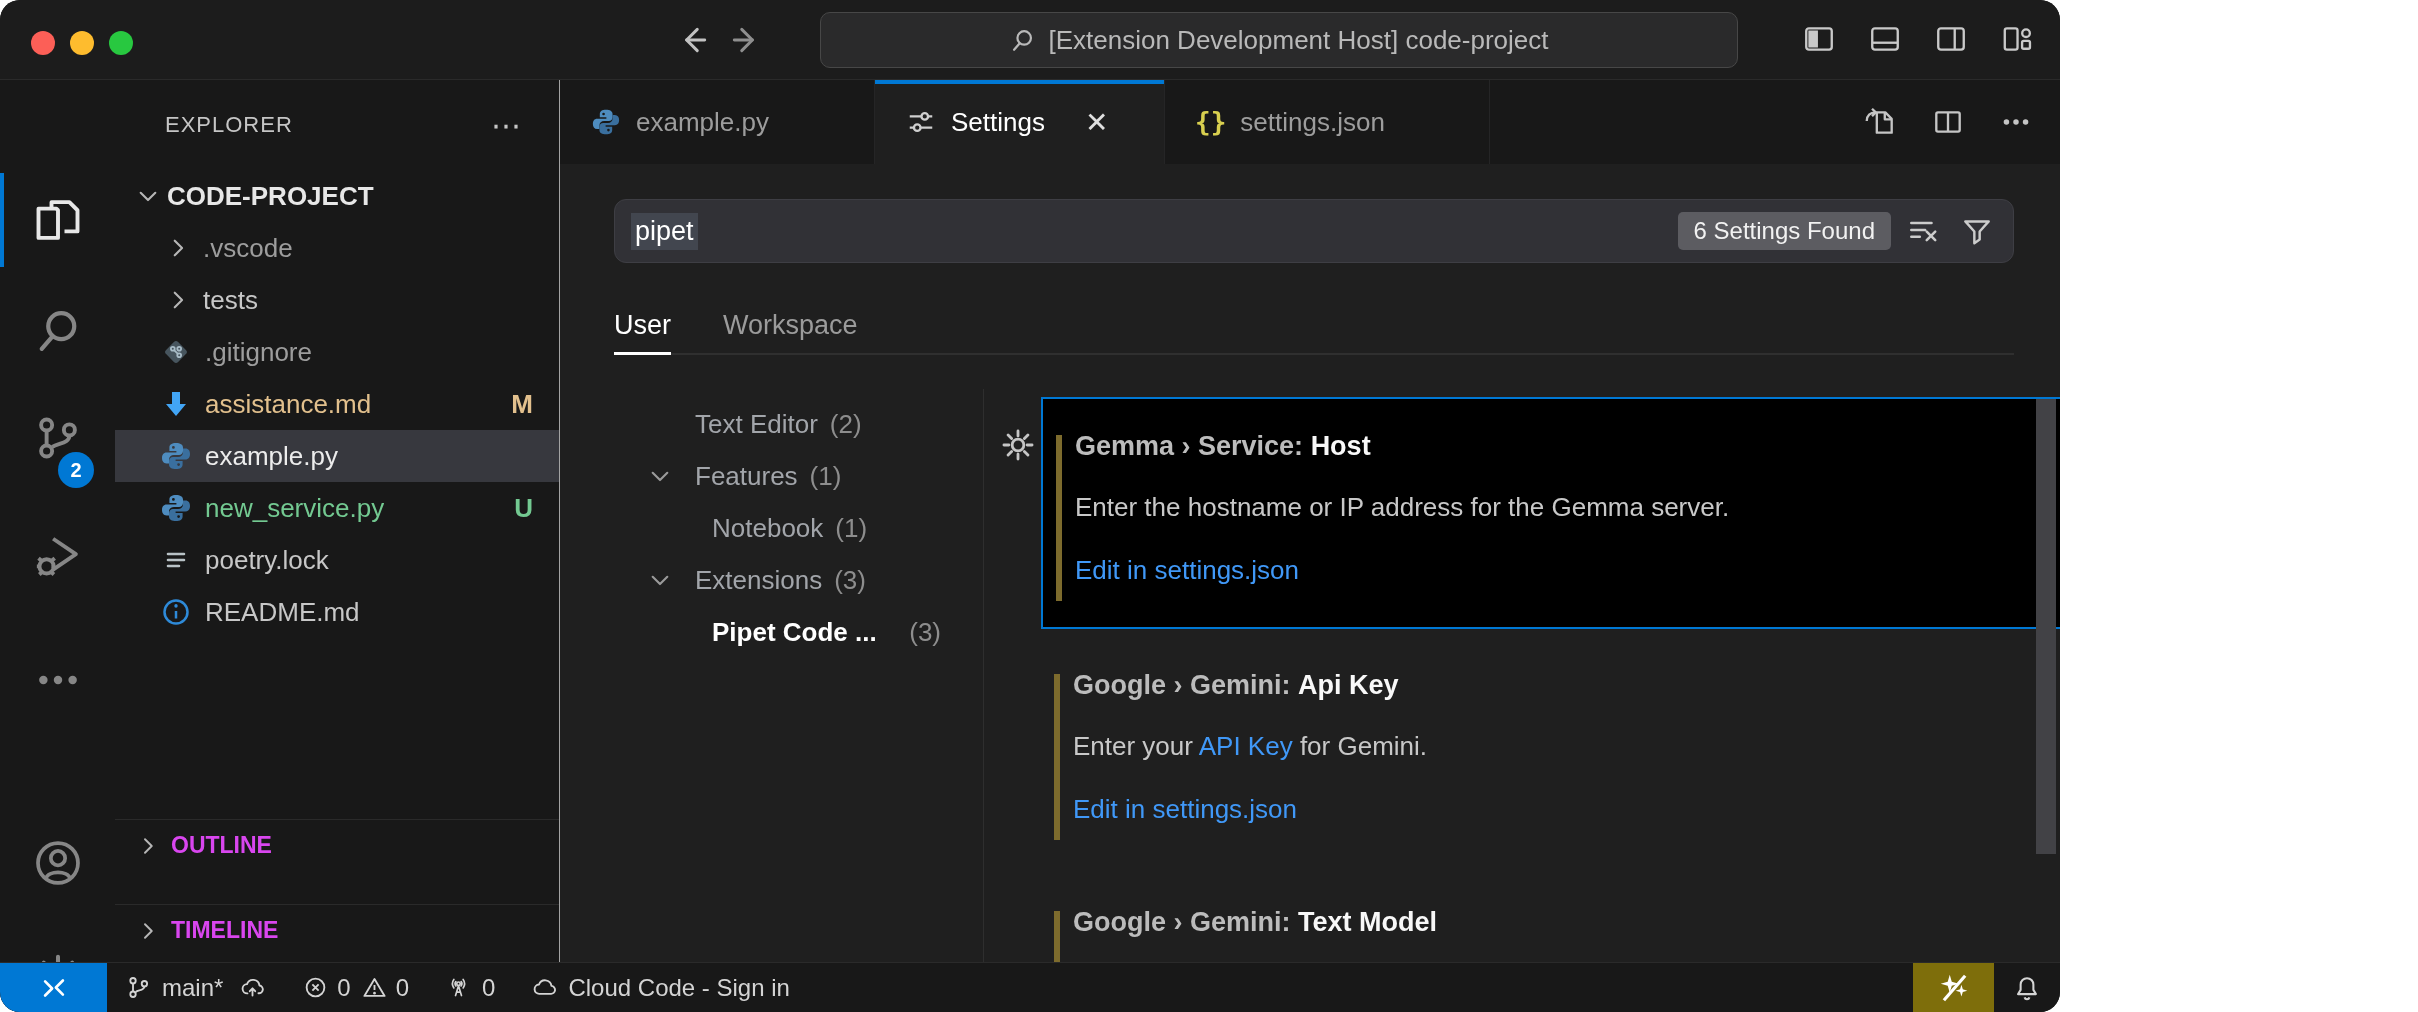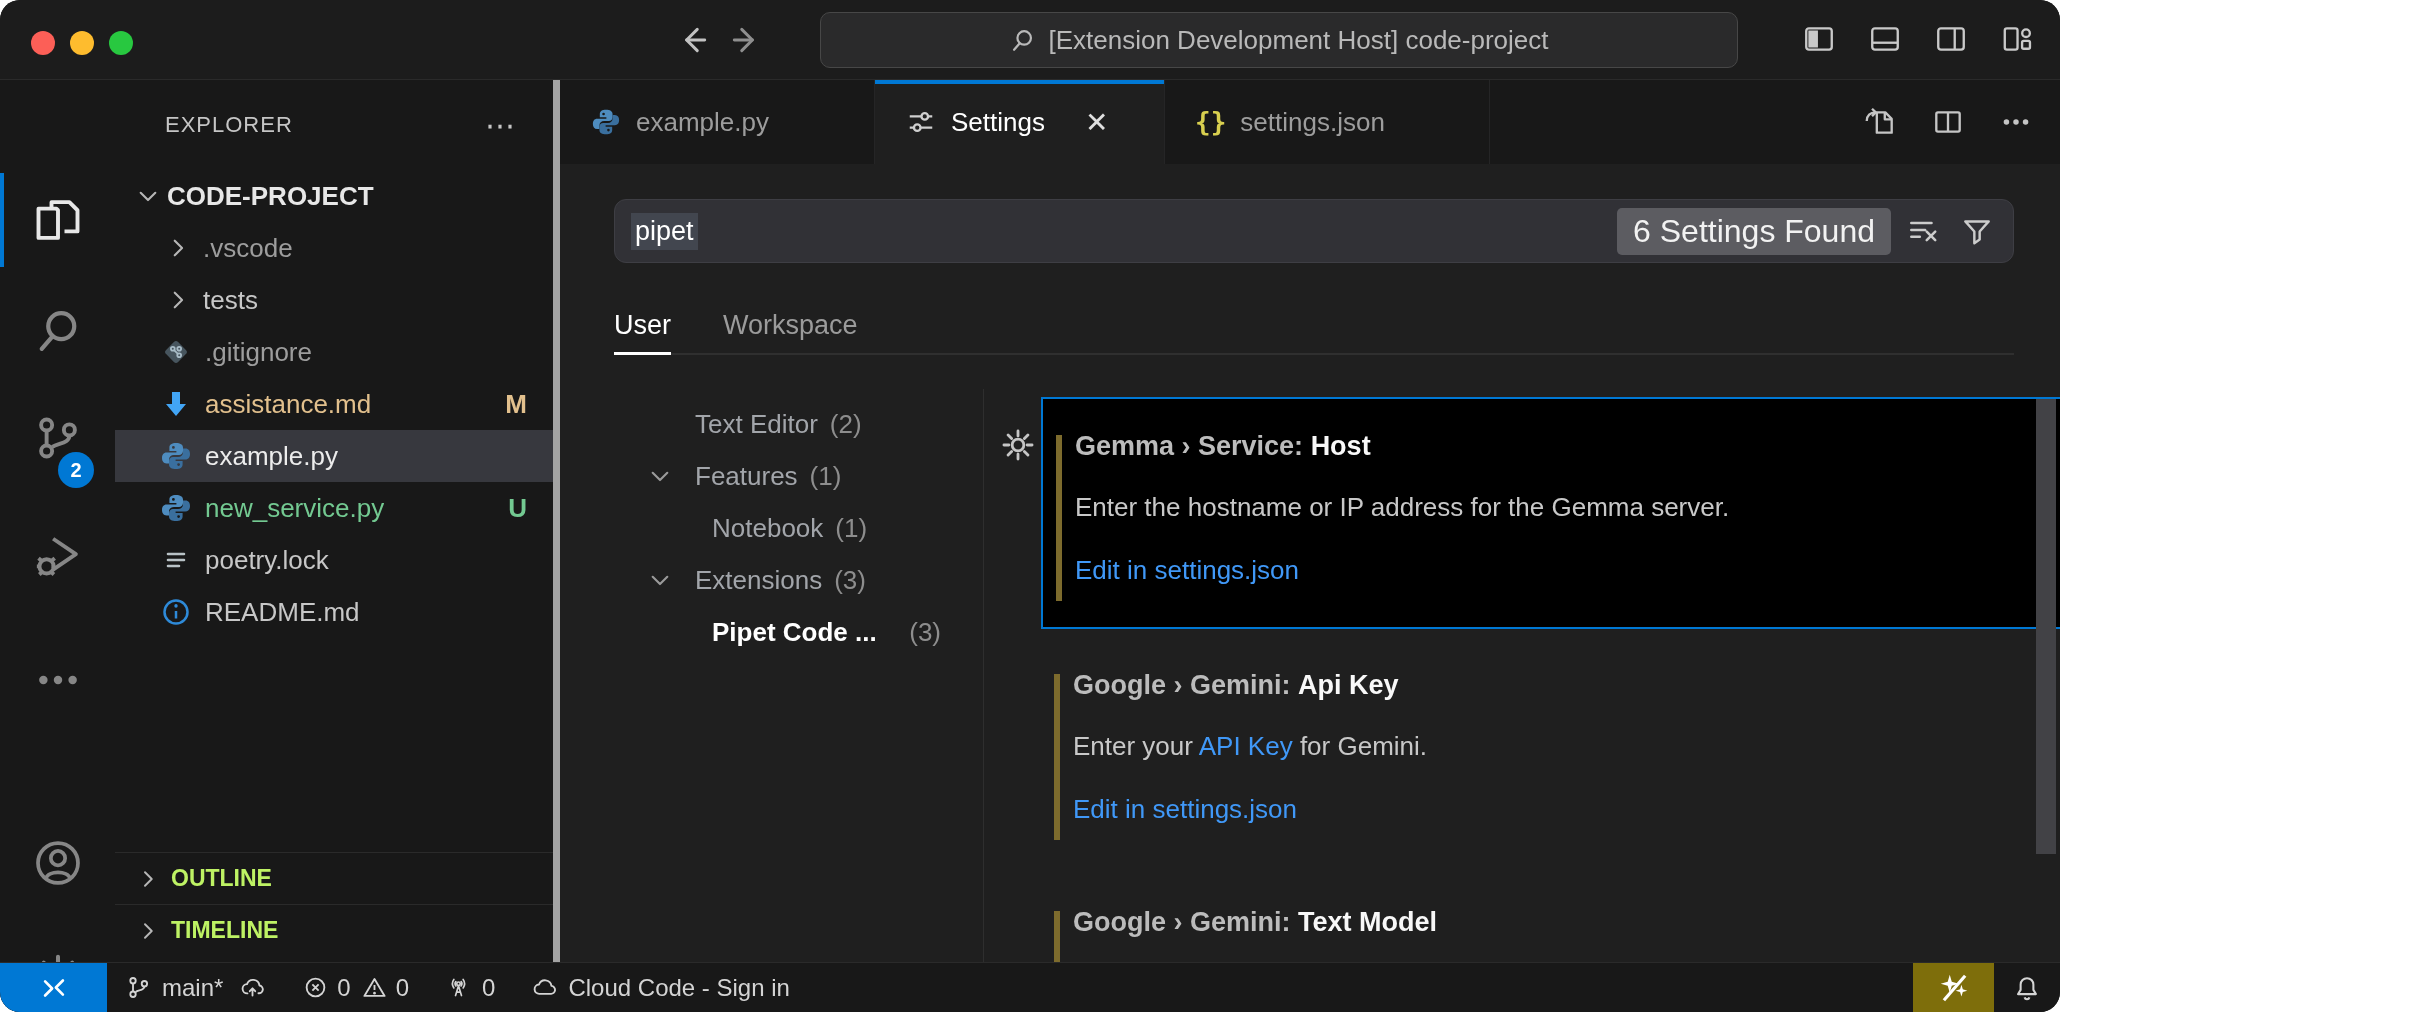--- a/index.html
+++ b/index.html
@@ -26,37 +26,37 @@
 
   
   .main{display:flex;height:882px;}
   .activitybar{position:relative;width:115px;background:#181818;flex:none;}
   .actitem{position:absolute;left:0;width:115px;height:104px;display:flex;align-items:center;justify-content:center;color:#868686;}
   .actitem svg{width:52px;height:52px;}
   .actitem.active{color:#e7e7e7;}
   .actitem.active::before{content:"";position:absolute;left:0;top:5px;bottom:5px;width:4px;background:var(--accent);}
   .actbadge{position:absolute;width:36px;height:36px;border-radius:50%;background:var(--accent);color:#fff;font-size:20px;font-weight:bold;display:flex;align-items:center;justify-content:center;}
 
-  .sidebar{position:relative;width:445px;background:#181818;border-right:7px solid #a3a3a3;flex:none;font-size:26px;color:#c7c7c7;}
+  .sidebar{position:relative;width:445px;background:#181818;border-right:1px solid #a3a3a3;flex:none;font-size:26px;color:#c7c7c7;}
   .sb-header{height:90px;display:flex;align-items:center;padding:0 36px 0 50px;color:#c5c5c5;font-size:22px;letter-spacing:1px;}
   .sb-header .more{margin-left:auto;color:#c5c5c5;font-size:30px;letter-spacing:2px;}
   .trow{height:52px;display:flex;align-items:center;position:relative;}
   .trow .chev{width:30px;display:flex;justify-content:center;margin-left:18px;color:#b6b6b6;}
   .trow .chev svg{width:26px;height:26px;}
   .trow.file .fic{width:34px;height:34px;margin-left:44px;margin-right:12px;flex:none;display:flex;align-items:center;justify-content:center;}
   .trow.file .fic svg{width:32px;height:32px;}
   .trow .lbl{white-space:nowrap;overflow:hidden;}
   .trow .gitbadge{position:absolute;right:26px;font-weight:600;}
   .trow.root .lbl{font-weight:bold;color:#e7e7e7;margin-left:4px;}
   .trow.folder .lbl{margin-left:10px;}
   .trow.selected{background:#37383e;}
   .trow.selected .lbl{color:#ececec;}
   .dim .lbl{color:#9d9d9d;}
   .sb-bottom{position:absolute;left:0;right:0;bottom:6px;}
-  .sb-sec{height:52px;display:flex;align-items:center;border-top:1px solid #2a2a2a;font-weight:bold;font-size:23px;color:#bef264;}
+  .sb-sec{height:52px;display:flex;align-items:center;border-top:1px solid #2a2a2a;font-weight:bold;font-size:23px;color:#d946ef;margin-top:33px;}
   .sb-sec .chev{width:30px;display:flex;justify-content:center;margin-left:18px;color:#b6b6b6;}
   .sb-sec .chev svg{width:24px;height:24px;}
   .sb-sec span{margin-left:8px;}
 
   
   .editor{position:relative;flex:1;background:#1f1f1f;}
   .tabstrip{position:relative;height:84px;background:#181818;display:flex;}
   .tab{position:relative;height:84px;display:flex;align-items:center;padding:0 30px;font-size:26px;color:#9d9d9d;background:#181818;border-right:1px solid #252526;gap:14px;}
   .tab .tic{width:32px;height:32px;display:flex;align-items:center;justify-content:center;}
   .tab .tic svg{width:30px;height:30px;}
@@ -64,21 +64,21 @@
   .tab.active::before{content:"";position:absolute;left:0;right:0;top:0;height:4px;background:var(--accent);}
   .tab .closex{margin-left:26px;color:#e0e0e0;font-size:28px;}
   .braces{font-family:"DejaVu Sans Mono",monospace;font-weight:bold;font-size:26px;color:#d8cf4f;}
   .edactions{position:absolute;right:24px;top:0;height:84px;display:flex;align-items:center;gap:28px;color:#c5c5c5;}
   .edactions .icbtn{width:40px;height:40px;display:flex;align-items:center;justify-content:center;}
   .edactions svg{width:34px;height:34px;}
 
   .settings{position:absolute;left:0;right:0;top:84px;bottom:0;overflow:hidden;}
   .s-search{position:absolute;left:54px;right:46px;top:35px;height:64px;background:#313136;border:1px solid #3e3e44;border-radius:12px;display:flex;align-items:center;padding:0 14px 0 16px;}
   .s-query{font-size:27px;color:#ffffff;background:#42464f;padding:3px 4px;}
-  .s-found{margin-left:auto;background:#5c5c61;color:#f2f2f2;font-size:32px;border-radius:5px;padding:5px 16px;white-space:nowrap;}
+  .s-found{margin-left:auto;background:#5c5c61;color:#f2f2f2;font-size:24px;border-radius:5px;padding:5px 16px;white-space:nowrap;}
   .s-search .icbtn{width:44px;height:44px;display:flex;align-items:center;justify-content:center;color:#cccccc;margin-left:10px;}
   .s-search svg{width:34px;height:34px;}
   .s-scope{position:absolute;left:54px;right:46px;top:133px;height:58px;border-bottom:2px solid #2f2f2f;display:flex;align-items:flex-start;gap:52px;font-size:27px;}
   .scope-tab{position:relative;height:56px;display:flex;align-items:center;color:#9b9b9b;}
   .scope-tab.active{color:#ffffff;}
   .scope-tab.active::after{content:"";position:absolute;left:0;right:0;bottom:-2px;height:3px;background:#ffffff;}
   .syncbtn{position:absolute;right:71px;top:135px;height:54px;padding:0 26px;background:var(--accent);color:#ffffff;font-size:26px;border:none;border-radius:3px;display:flex;align-items:center;}
   .s-body{position:absolute;left:0;right:0;top:225px;bottom:0;display:flex;}
   .toc{width:423px;flex:none;padding-top:9px;font-size:26px;color:#a2a5aa;}
   .tocrow{height:52px;display:flex;align-items:center;position:relative;}

